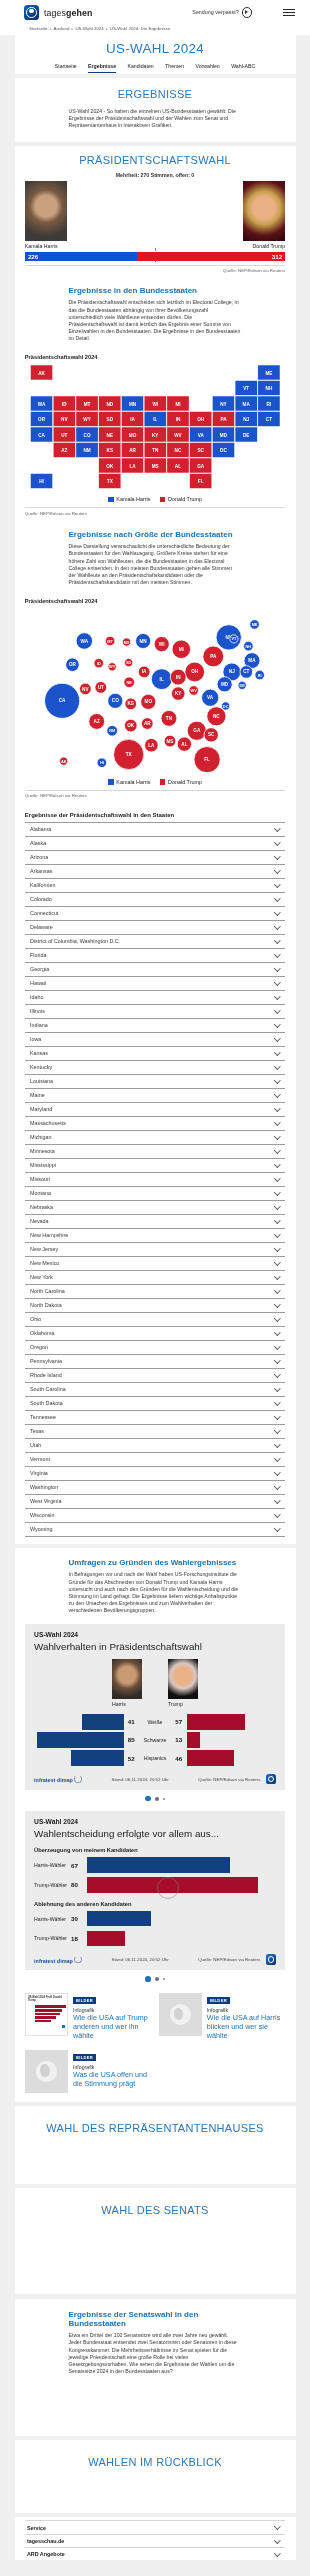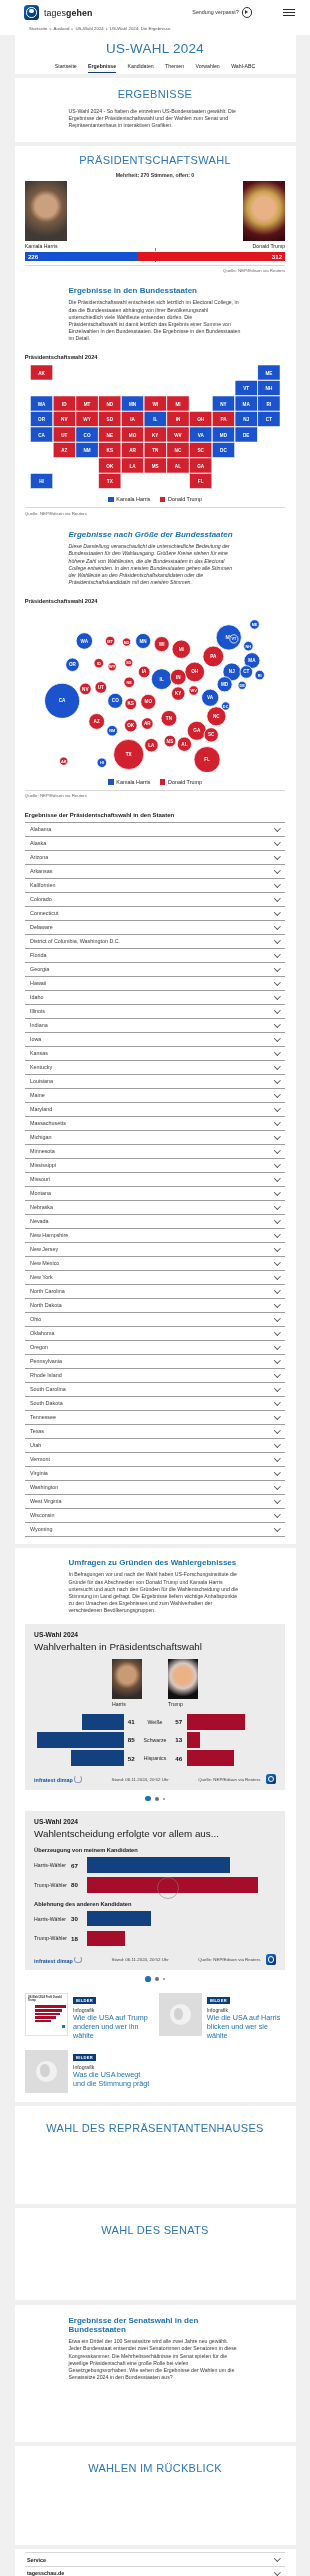--- a/index.html
+++ b/index.html
@@ -413,21 +413,21 @@
         <rect x="322" y="210" width="43" height="29" fill="#d2212e" stroke="#fff" stroke-width="1"></rect>
         <text x="343.5" y="228.5" text-anchor="middle" fill="#fff" font-size="9" font-weight="bold" font-family="&quot;Liberation Sans&quot;,sans-serif">FL</text>
       </g>
     </svg>
   <div class="legend" id="legend1" style="margin-top: 4.1px;">
       <span><span class="sw" style="background: rgb(26, 83, 204);"></span><span class="lbl">Kamala Harris</span></span>
       <span><span class="sw" style="background: rgb(210, 33, 46);"></span><span class="lbl">Donald Trump</span></span>
     </div>
   <div class="src-line">Quelle: NEP/Edison via Reuters</div>
 
-  <div class="content-col" style="margin-top:14.5px;font-style:italic;">
+  <div class="content-col" style="margin-top:14.5px;">
     <div class="sub-head">Ergebnisse nach Größe der Bundesstaaten</div>
     <div class="para">Diese Darstellung veranschaulicht die unterschiedliche Bedeutung der Bundesstaaten für den Wahlausgang. Größere Kreise stehen für eine höhere Zahl von Wahlleuten, die die Bundesstaaten in das Electoral College entsenden. In den meisten Bundesstaaten gehen alle Stimmen der Wahlleute an den Präsidentschaftskandidaten oder die Präsidentschaftskandidatin mit den meisten Stimmen.</div>
   </div>
   <div class="chart-label">Präsidentschaftswahl 2024</div>
   <svg id="bubblemap" class="map-svg" width="265" height="163" viewBox="0 0 512 316">
       <g>
         <circle cx="75" cy="178" r="34.023412527258344" fill="#1a53cc" stroke="#fff" stroke-width="1.5"></circle>
         <text x="75" y="181" text-anchor="middle" fill="#fff" font-size="9" font-weight="bold" font-family="&quot;Liberation Sans&quot;,sans-serif">CA</text>
       </g>
       <g>
@@ -973,49 +973,49 @@
           </div>
         </div>
         <div class="t-body"><span class="badge">BILDER</span><div class="t-kick">Infografik</div><div class="t-title">Wie die USA auf Trump anderen und wer ihn wählte</div></div>
       </div>
       <div class="teaser">
         <div class="thumb globe"></div>
         <div class="t-body"><span class="badge">BILDER</span><div class="t-kick">Infografik</div><div class="t-title">Wie die USA auf Harris blicken und wer sie wählte</div></div>
       </div>
       <div class="teaser">
         <div class="thumb globe"></div>
-        <div class="t-body"><span class="badge">BILDER</span><div class="t-kick">Infografik</div><div class="t-title">Was die USA bewegt und die Stimmung prägt</div></div>
+        <div class="t-body"><span class="badge">BILDER</span><div class="t-kick">Infografik</div><div class="t-title">Was die USA offen und die Stimmung prägt</div></div>
       </div>
     </div>
 </div>
 
 <div class="gap"></div>
 
-<div class="card head-card" style="height:98px;">
+<div class="card head-card" style="height:78px;">
   <div class="sec-head">WAHL DES REPRÄSENTANTENHAUSES</div>
 </div>
 
 <div class="gap"></div>
 
-<div class="card head-card" style="height:92px;">
+<div class="card head-card" style="height:106px;">
   <div class="sec-head">WAHL DES SENATS</div>
 </div>
 
 <div class="gap"></div>
 
 <div class="card" style="height:137px;padding-top:0.5px;">
   <div class="content-col" style="margin-top:11px;">
     <div class="sub-head">Ergebnisse der Senatswahl in den Bundesstaaten</div>
     <div class="para">Etwa ein Drittel der 100 Senatssitze wird alle zwei Jahre neu gewählt. Jeder Bundesstaat entsendet zwei Senatorinnen oder Senatoren in diese Kongresskammer. Die Mehrheitsverhältnisse im Senat spielen für die jeweilige Präsidentschaft eine große Rolle bei vielen Gesetzgebungsvorhaben. Wie sehen die Ergebnisse der Wahlen um die Senatssitze 2024 in den Bundesstaaten aus?</div>
   </div>
 </div>
 
 <div class="gap"></div>
 
-<div class="card head-card" style="height:99px;">
+<div class="card head-card" style="height:73px;">
   <div class="sec-head">WAHLEN IM RÜCKBLICK</div>
 </div>
 
 <div class="gap"></div>
 
 <div class="card" id="footer-card">
   <div id="f-acc">
       <div class="f-acc-row">
         <span class="t">Service</span>
         <span class="chev"></span>

